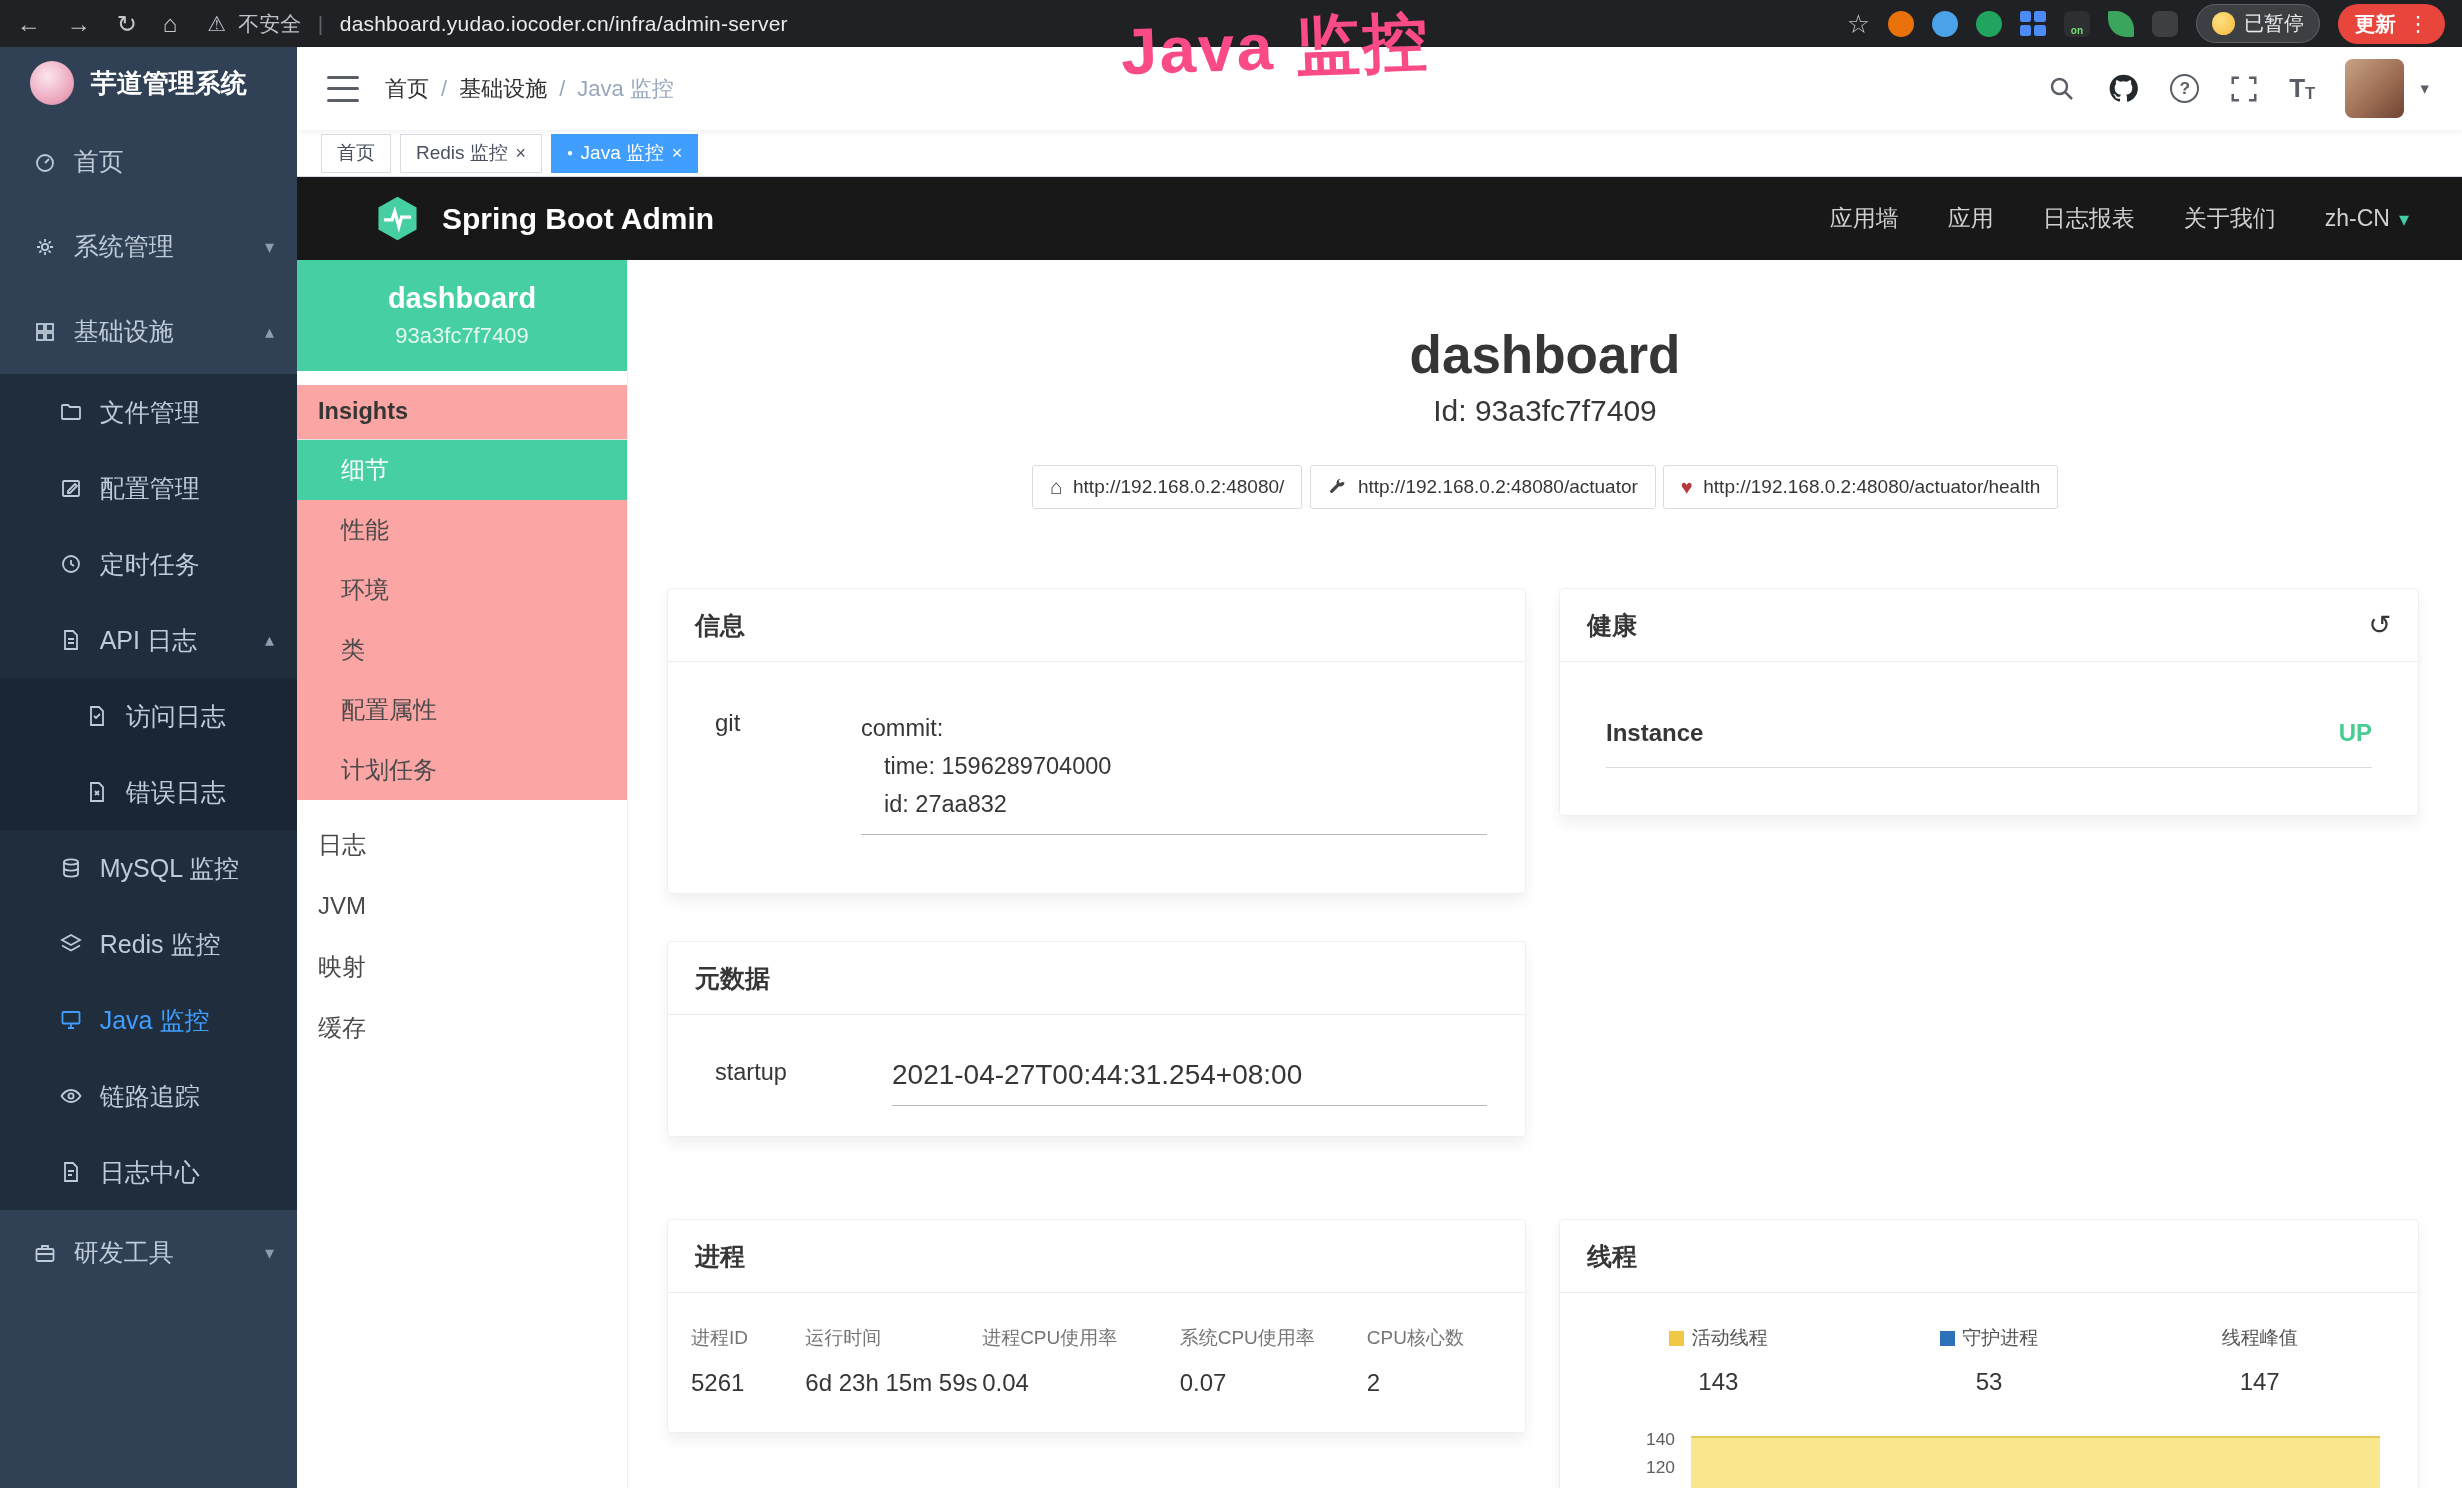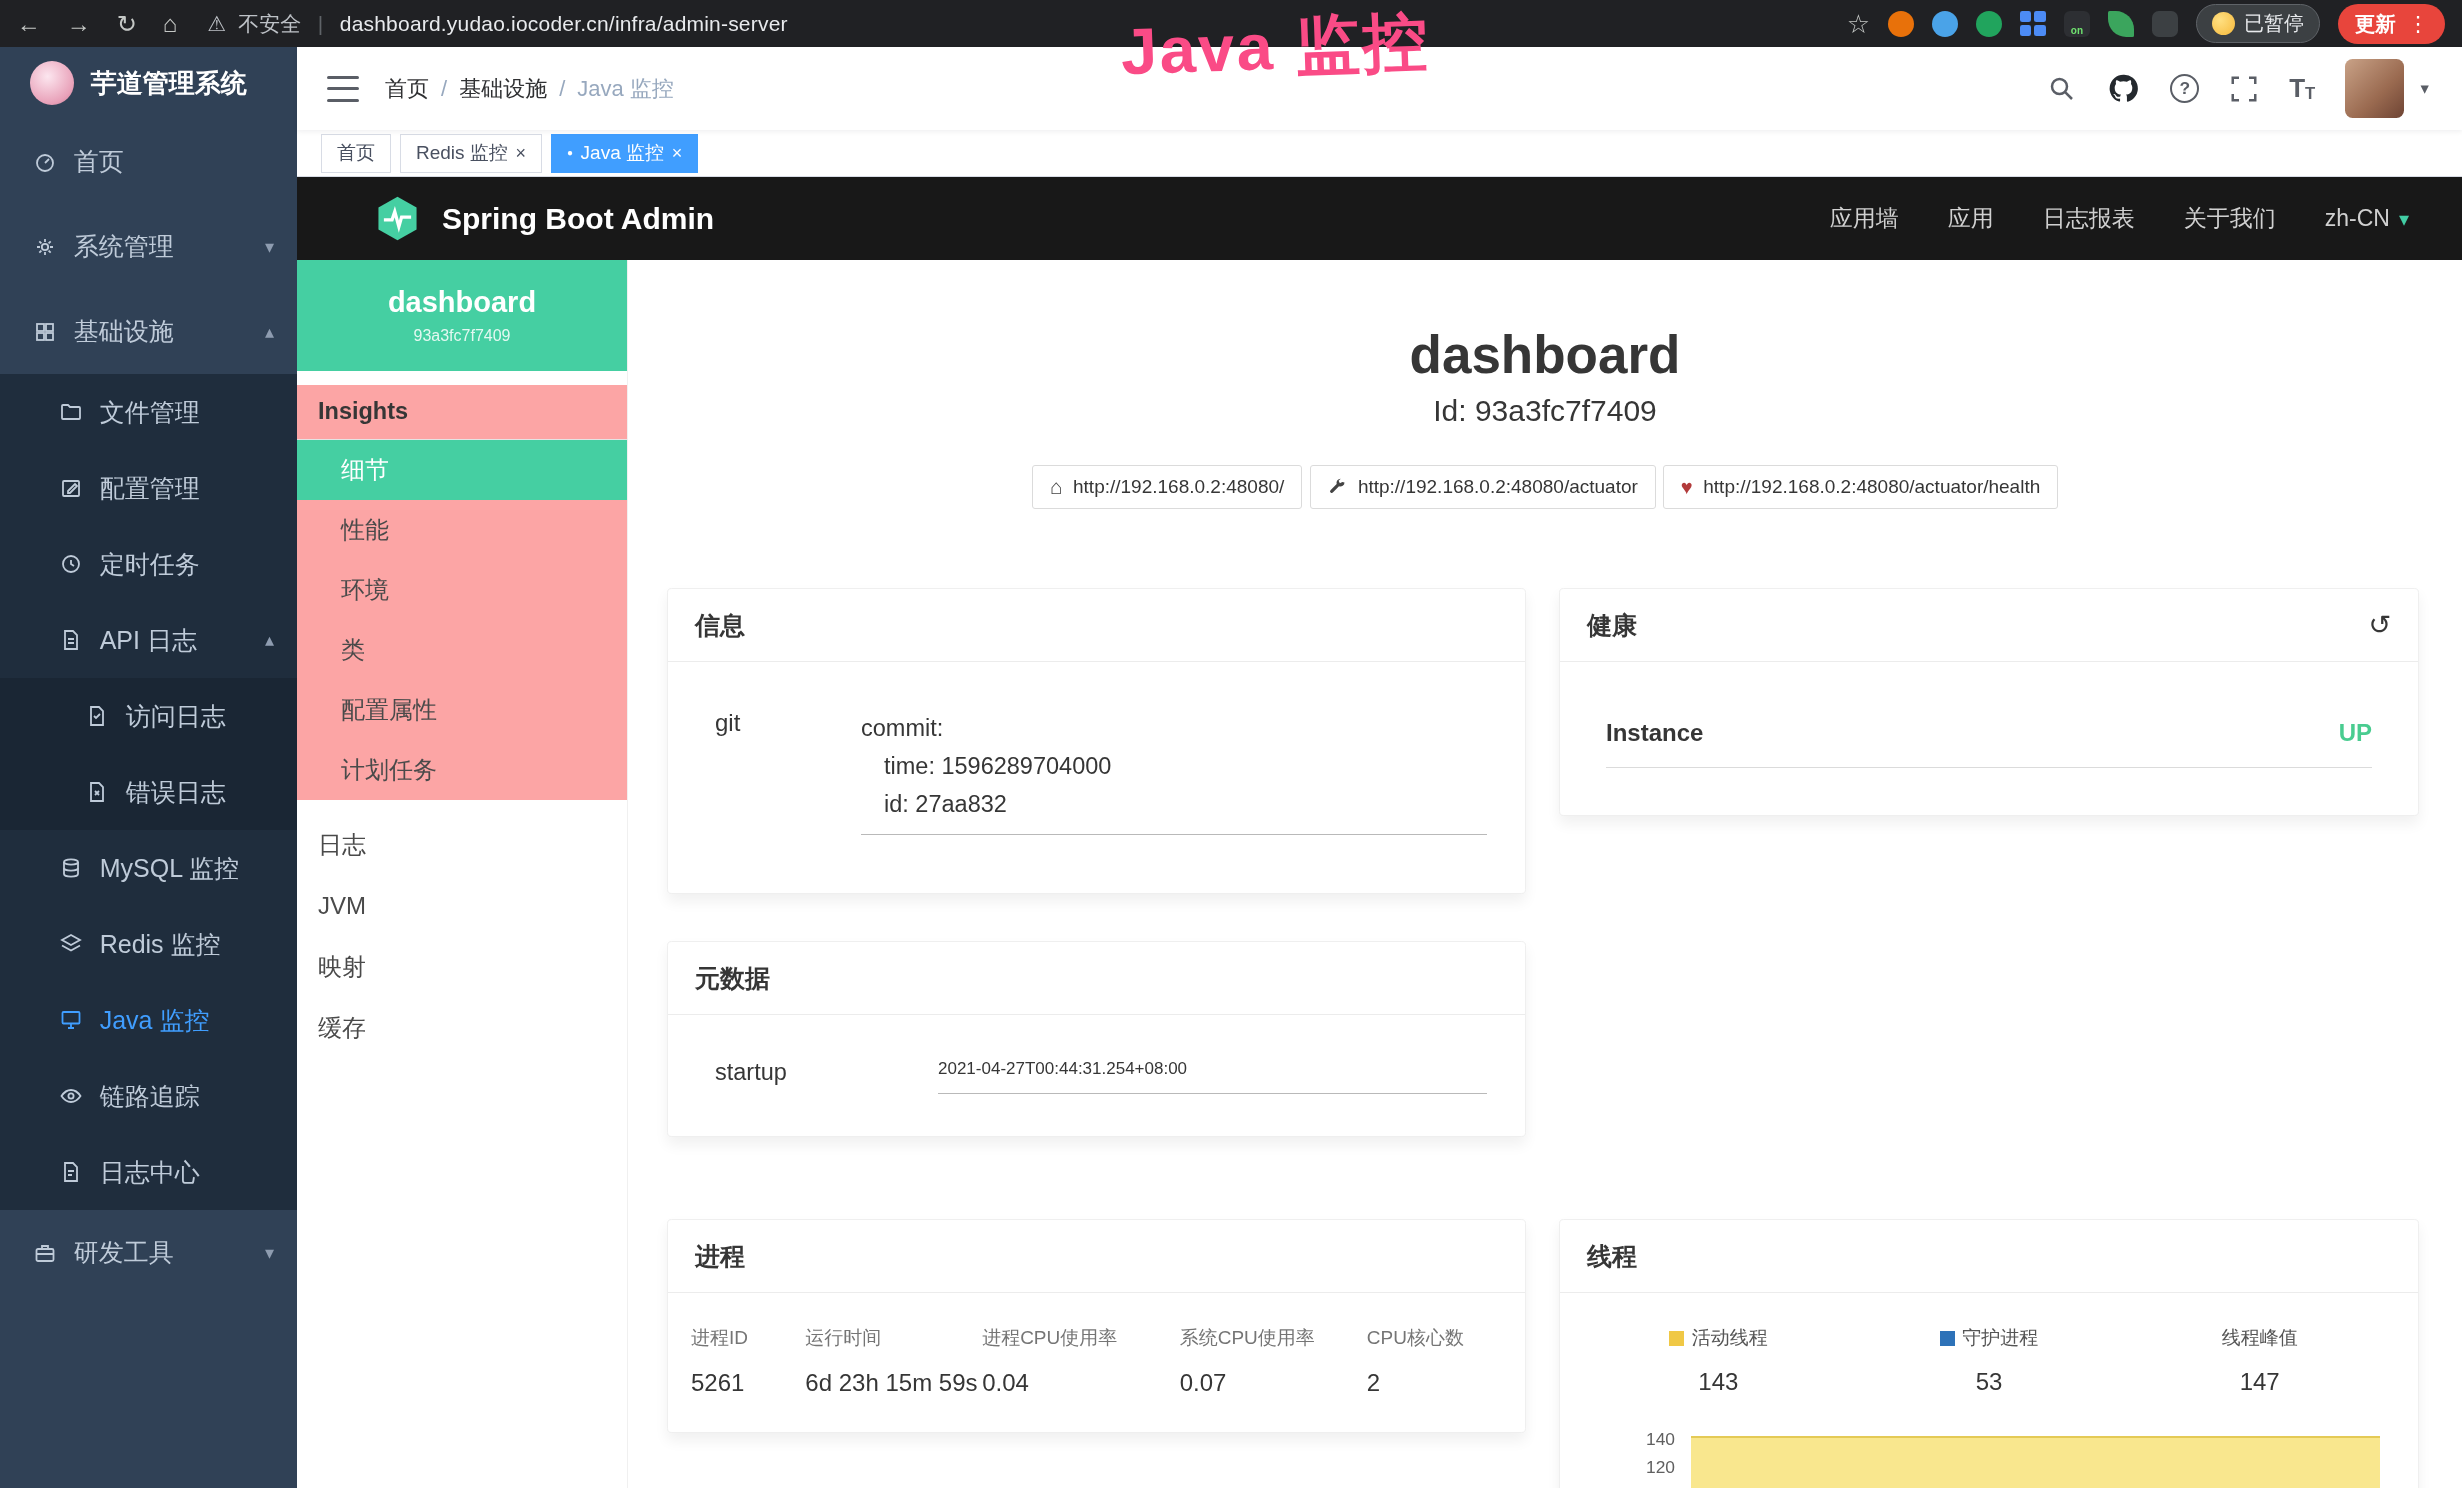--- a/index.html
+++ b/index.html
@@ -78,21 +78,21 @@
   .sba-brand { color:#fff; font-size:30px; font-weight:bold; cursor:pointer; }
   .sba-nav { margin-left:auto; display:flex; align-items:center; gap:49px; font-size:23px; color:#d0d0d0; }
   .sba-nav-item { cursor:pointer; }
   .sba-lang { display:flex; align-items:center; gap:9px; cursor:pointer; }
   .lang-caret { color:#42cda4; font-size:20px; }
 
   .sba-body { flex:1; display:flex; min-height:0; }
   .sba-side { width:331px; flex-shrink:0; background:#fff; border-right:0.8px solid #f0f0f0; }
   .instance-head { height:111px; background:#45cfa2; color:#fff; display:flex; flex-direction:column; justify-content:center; align-items:center; gap:7.6px; cursor:pointer; }
   .inst-name { font-size:29px; font-weight:bold; }
-  .inst-id { font-size:16px; color:rgba(255,255,255,.85); }
+  .inst-id { font-size:22px; color:rgba(255,255,255,.85); }
   .insights { margin-top:13.7px; background:#fca5a5; }
   .insights-title { height:55px; display:flex; align-items:center; padding-left:21px; font-size:23.5px; font-weight:bold; color:#363636; border-bottom:0.8px solid #e4e4e4; }
   .ins-item { height:60px; display:flex; align-items:center; padding-left:44px; font-size:24px; color:#4a4a4a; cursor:pointer; }
   .ins-item.active { background:#45cfa2; color:#fff; }
   .root-items { margin-top:15px; }
   .root-item { height:61px; display:flex; align-items:center; padding-left:21px; font-size:24px; color:#4a4a4a; cursor:pointer; }
 
   .sba-main { flex:1; position:relative; overflow:hidden; background:#fff; }
   .hero { position:absolute; top:64px; left:0; width:100%; text-align:center; }
   .hero h1 { font-size:53px; font-weight:600; color:#363636; }
@@ -117,21 +117,21 @@
   .kv-lines { flex:1; font-size:23.5px; color:#363636; line-height:38px; border-bottom:0.8px solid #b9b9b9; padding-bottom:10.6px; }
   .kv-lines .ind { padding-left:23px; }
 
   .health-body { padding:57px 46px 0; }
   .health-row { display:flex; justify-content:space-between; border-bottom:0.8px solid #dbdbdb; padding-bottom:20px; cursor:pointer; }
   .h-label { font-size:24px; font-weight:bold; color:#363636; }
   .h-status { font-size:24px; font-weight:bold; color:#49cc90; }
 
   .meta-body { display:flex; padding:44px 38px 0 47px; }
   .meta-key { width:177px; font-size:23.5px; color:#363636; }
-  .meta-val { flex:1; font-size:17px; color:#363636; border-bottom:0.8px solid #b9b9b9; padding-bottom:13.7px;margin-left:46px; }
+  .meta-val { flex:1; font-size:28px; color:#363636; border-bottom:0.8px solid #b9b9b9; padding-bottom:13.7px; }
 
   .ptable { padding:32px 23px 0; }
   .pthead, .ptvals { display:grid; grid-template-columns:1.1fr 1.7fr 1.9fr 1.8fr 1.3fr; }
   .pthead { font-size:19px; color:#757575; }
   .ptvals { font-size:24px; color:#363636; margin-top:18px; }
 
   .threads-body { padding:32px 23px 0; }
   .legend { display:grid; grid-template-columns:1fr 1fr 1fr; text-align:center; }
   .leg-top { display:flex; justify-content:center; align-items:center; gap:7.6px; font-size:19px; color:#555; }
   .sq { width:15px; height:15px; display:inline-block; }

